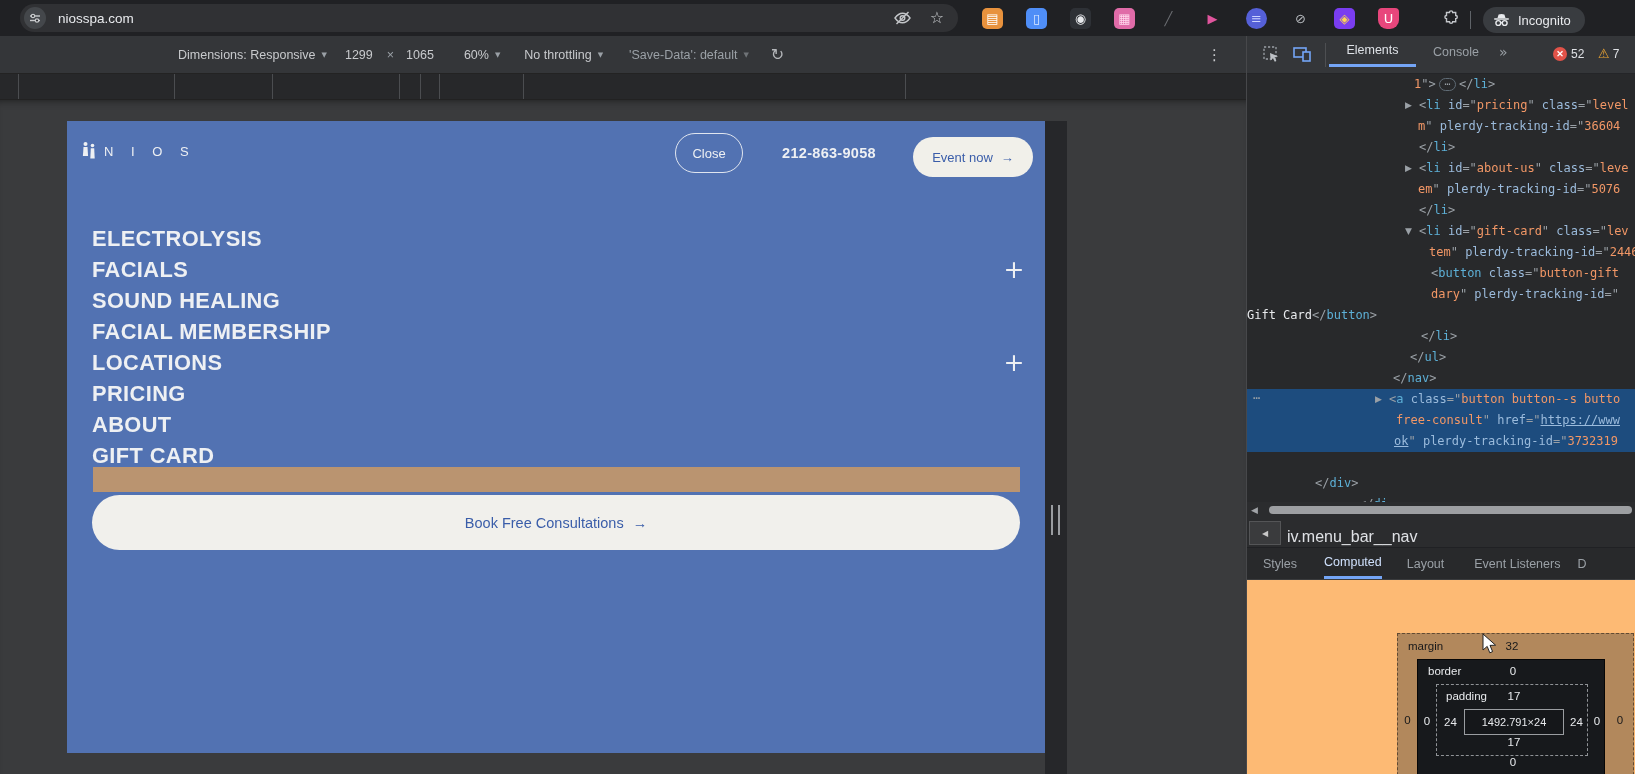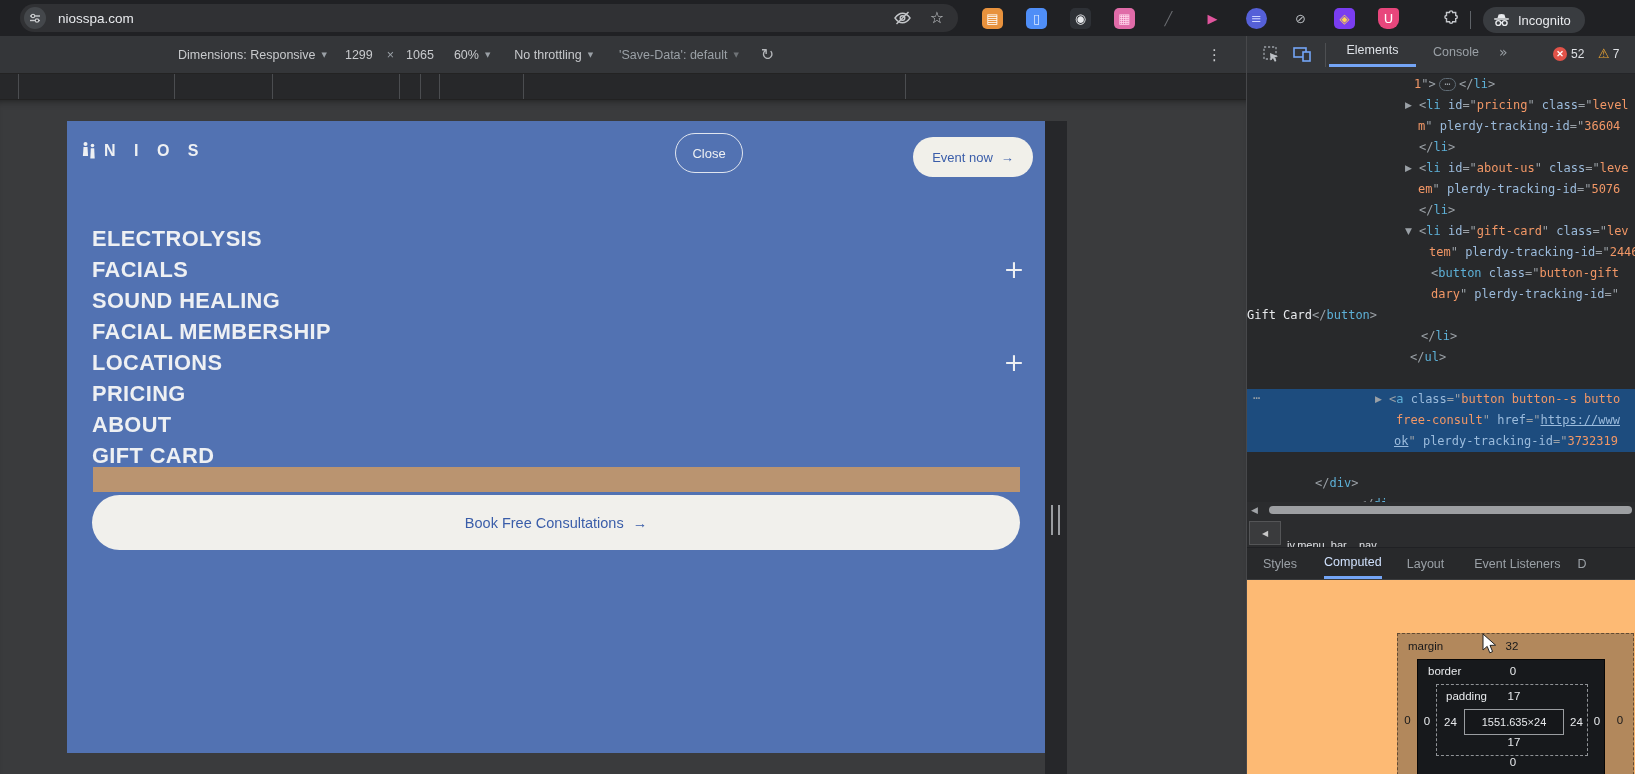--- a/index.html
+++ b/index.html
@@ -28,21 +28,21 @@
   .caret{font-size:7px;color:#9aa0a6;font-family:"DejaVu Sans",sans-serif}
   #rotate-ic{font-family:"DejaVu Sans",sans-serif;font-size:16px;color:#b4b7ba}
   #emu-menu{position:absolute;right:24px;top:0;height:38px;display:flex;align-items:center;color:#c8cacd;font-size:15px;font-family:"DejaVu Sans",sans-serif;cursor:pointer}
   #ruler{height:26px;background:#27282a;position:relative;border-bottom:1px solid #222}
   .tick{position:absolute;top:0;width:1px;height:100%;background:#4b4d50}
   #stage{flex:1;position:relative;background:#3a3b3d;box-shadow:inset 0 7px 9px -7px rgba(0,0,0,.55)}
 
   
   #viewport{position:absolute;left:67px;top:21px;width:978px;height:632px;background:#5272b2;overflow:hidden}
   #page-logo{position:absolute;left:14px;top:20px;display:flex;align-items:center;gap:7px}
-  #logo-text{color:#eef0f3;font-size:16px;letter-spacing:7px;font-weight:700}
+  #logo-text{color:#eef0f3;font-size:13px;letter-spacing:7px;font-weight:400}
   #close-btn{position:absolute;left:608px;top:12px;width:68px;height:40px;border:1.5px solid rgba(240,242,245,.9);border-radius:20px;color:#eef0f3;font-size:13px;display:flex;align-items:center;justify-content:center}
   #phone{position:absolute;left:698px;top:12px;width:128px;height:40px;display:flex;align-items:center;justify-content:center;color:#eef0f3;font-weight:700;font-size:14.5px;letter-spacing:.3px}
   #booknow-btn{position:absolute;left:846px;top:16px;width:120px;height:40px;background:#f1f0ea;border-radius:20px;color:#3a5da9;font-size:13px;display:flex;align-items:center;justify-content:center;gap:8px}
   #menu-list{position:absolute;left:25px;top:102px}
   .menu-item{height:31px;line-height:31px;font-weight:700;font-size:22.5px;color:#eef0f3;letter-spacing:.4px;transform:scaleX(.97);transform-origin:0 50%;white-space:nowrap}
   .plus-ic{position:absolute;left:934px;width:26px;text-align:center;color:#eef0f3;font-size:25px;font-weight:400;font-family:"DejaVu Sans",sans-serif;line-height:31px}
   #margin-overlay{position:absolute;left:26px;top:346px;width:927px;height:25px;background:#ba9470}
   #cta-btn{position:absolute;left:25px;top:374px;width:928px;height:55px;background:#f1f0ec;border-radius:28px;display:flex;align-items:center;justify-content:center;gap:9px;color:#3a5da9;font-size:14.5px}
   #resize-strip{position:absolute;left:1045px;top:21px;bottom:0;width:22px;background:#26272a}
   #resize-handle{position:absolute;left:6px;top:384px;width:9px;height:30px;border-left:2px solid #9a9da1;border-right:2px solid #9a9da1}
@@ -73,21 +73,21 @@
   .cd{color:#9aa0a6;font-style:italic}
   .cell{display:inline-block;border:1px solid #5f6b75;border-radius:8px;color:#9aa0a6;font-size:9px;line-height:11px;padding:0 5px;margin:0 3px;vertical-align:1px}
   .cbadge{display:inline-block;background:#24272a;border:1px solid #4a4d51;border-radius:8px;color:#cdd1d6;font-size:10.5px;line-height:14px;padding:0 7px;margin-right:2px;vertical-align:1px}
 
   #dt-hscroll{height:16px;background:#2b2c2e;position:relative;flex:none}
   #hs-arrow{position:absolute;left:4px;top:3px;color:#a0a3a7;font-size:9px;font-family:"DejaVu Sans",sans-serif}
   #hs-thumb{position:absolute;left:22px;right:3px;top:4px;height:8px;background:#9d9fa2;border-radius:4px}
 
   #dt-crumbs{height:30px;background:#2b2c2e;position:relative;flex:none;border-bottom:1px solid #202124;overflow:hidden}
   #crumb-nav{position:absolute;left:2px;top:3px;width:32px;height:24px;background:#3a3b3d;border:1px solid #545557;display:flex;align-items:center;justify-content:center;color:#c8c8c8;font-size:8px;font-family:"DejaVu Sans",sans-serif}
-  #crumb-1{position:absolute;left:40px;top:12px;height:30px;line-height:30px;color:#dfe1e5;font-size:11px;white-space:nowrap}
+  #crumb-1{position:absolute;left:40px;top:4px;height:30px;line-height:30px;color:#dfe1e5;font-size:16px;white-space:nowrap}
   #crumb-2{position:absolute;left:157px;top:0;right:0;height:30px;line-height:30px;background:#1a5fc0;color:#e3efff;font-size:12px;padding-left:9px;white-space:nowrap;overflow:hidden}
 
   #dt-tabs{height:32px;background:#28292b;border-bottom:1px solid #3a3b3d;display:flex;align-items:stretch;padding-left:16px;flex:none}
   .side-tab{display:flex;align-items:center;font-size:12.5px;color:#9aa0a6;white-space:nowrap}
   .side-tab.active{color:#cfe0fc;border-bottom:3px solid #74a5f6}
 
   #dt-computed{flex:1;position:relative;overflow:hidden;background:#fdba74}
   #bm-margin{position:absolute;left:150px;top:53px;width:237px;height:172px;background:#b2885c;border:1px dashed rgba(0,0,0,.45);font-size:11.5px;color:#17181a}
   .bm-label{position:absolute;color:#e8eaed}
   #bm-margin>.bm-label.inbox{color:#17181a}
@@ -158,21 +158,21 @@
     <div id="emulation">
 
       <div id="device-toolbar">
         <span class="dt-item" style="margin-left:178px">
           <span>Dimensions: Responsive</span>
             <span class="caret">▼</span>
         </span>
         <span class="dt-item" style="margin-left:18px">1299</span>
         <span class="dt-item" style="margin-left:14px;color:#9aa0a6">×</span>
         <span class="dt-item" style="margin-left:12px">1065</span>
-        <span class="dt-item" style="margin-left:20px">
+        <span class="dt-item" style="margin-left:30px">
           <span>60%</span>
             <span class="caret">▼</span>
         </span>
         <span class="dt-item" style="margin-left:24px">
           <span>No throttling</span>
             <span class="caret">▼</span>
         </span>
         <span class="dt-item" style="margin-left:26px;color:#9aa0a6">
           <span>'Save-Data': default</span>
             <span class="caret" style="color:#6f7377">▼</span>
@@ -199,20 +199,21 @@
           <div id="page-logo">
             <svg width="16" height="20" viewBox="0 0 16 20">
               <circle cx="4.5" cy="3" r="2" fill="#eef0f3"></circle>
               <path d="M2.5 6 h4 l0.6 9 h-5.2 z" fill="#eef0f3"></path>
               <circle cx="11.5" cy="4.5" r="1.8" fill="#eef0f3"></circle>
               <path d="M9.8 7.2 h3.4 l0.5 10.3 h-4.4 z" fill="#eef0f3"></path>
             </svg>
             <span id="logo-text">N I O S</span>
           </div>
           <div id="close-btn">Close</div>
+          <div id="phone">212-863-9058</div>
           <div id="booknow-btn">
             <span>Event now</span>
             <span>→</span>
           </div>
           <div id="menu-list">
               <div class="menu-item">ELECTROLYSIS</div>
               <div class="menu-item">FACIALS</div>
               <div class="menu-item">SOUND HEALING</div>
               <div class="menu-item">FACIAL MEMBERSHIP</div>
               <div class="menu-item">LOCATIONS</div>
@@ -270,20 +271,21 @@
           <div class="code-line" style="top: 84px;"><span class="arr" style="left: 158px;">▶</span><span class="lntxt" style="padding-left: 172px;"><span class="cp">&lt;</span><span class="ct">li</span><span class="ca"> id</span><span class="cp">="</span><span class="cv">about-us</span><span class="cp">"</span><span class="ca"> class</span><span class="cp">="</span><span class="cv">leve</span></span></div>
           <div class="code-line" style="top: 105px;"><span class="lntxt" style="padding-left: 171px;"><span class="cv">em</span><span class="cp">"</span><span class="ca"> plerdy-tracking-id</span><span class="cp">="</span><span class="cv">5076</span></span></div>
           <div class="code-line" style="top: 126px;"><span class="lntxt" style="padding-left: 172px;"><span class="cp">&lt;/</span><span class="ct">li</span><span class="cp">&gt;</span></span></div>
           <div class="code-line" style="top: 147px;"><span class="arr" style="left: 158px;">▼</span><span class="lntxt" style="padding-left: 172px;"><span class="cp">&lt;</span><span class="ct">li</span><span class="ca"> id</span><span class="cp">="</span><span class="cv">gift-card</span><span class="cp">"</span><span class="ca"> class</span><span class="cp">="</span><span class="cv">lev</span></span></div>
           <div class="code-line" style="top: 168px;"><span class="lntxt" style="padding-left: 182px;"><span class="cv">tem</span><span class="cp">"</span><span class="ca"> plerdy-tracking-id</span><span class="cp">="</span><span class="cv">2446</span></span></div>
           <div class="code-line" style="top: 189px;"><span class="lntxt" style="padding-left: 184px;"><span class="cp">&lt;</span><span class="ct">button</span><span class="ca"> class</span><span class="cp">="</span><span class="cv">button-gift</span></span></div>
           <div class="code-line" style="top: 210px;"><span class="lntxt" style="padding-left: 184px;"><span class="cv">dary</span><span class="cp">"</span><span class="ca"> plerdy-tracking-id</span><span class="cp">="</span></span></div>
           <div class="code-line" style="top: 231px;"><span class="lntxt" style=""><span class="cx">Gift Card</span><span class="cp">&lt;/</span><span class="ct">button</span><span class="cp">&gt;</span></span></div>
           <div class="code-line" style="top: 252px;"><span class="lntxt" style="padding-left: 174px;"><span class="cp">&lt;/</span><span class="ct">li</span><span class="cp">&gt;</span></span></div>
           <div class="code-line" style="top: 273px;"><span class="lntxt" style="padding-left: 163px;"><span class="cp">&lt;/</span><span class="ct">ul</span><span class="cp">&gt;</span></span></div>
+          <div class="code-line" style="top: 294px;"><span class="lntxt" style="padding-left: 146px;"><span class="cp">&lt;/</span><span class="ct">nav</span><span class="cp">&gt;</span></span></div>
           <div class="code-line sel" style="top: 315px;"><span class="seldots">…</span><span class="arr" style="left: 128px;">▶</span><span class="lntxt" style="padding-left: 142px;"><span class="cp">&lt;</span><span class="ct">a</span><span class="ca"> class</span><span class="cp">="</span><span class="cv">button button--s butto</span></span></div>
           <div class="code-line sel" style="top: 336px;"><span class="lntxt" style="padding-left: 149px;"><span class="cv">free-consult</span><span class="cp">"</span><span class="ca"> href</span><span class="cp">="</span><span class="clk">https://www</span></span></div>
           <div class="code-line sel" style="top: 357px;"><span class="lntxt" style="padding-left: 147px;"><span class="clk">ok</span><span class="cp">"</span><span class="ca"> plerdy-tracking-id</span><span class="cp">="</span><span class="cv">3732319</span></span></div>
           <div class="code-line" style="top: 399px;"><span class="lntxt" style="padding-left: 68px;"><span class="cp">&lt;/</span><span class="ct">div</span><span class="cp">&gt;</span></span></div>
           <div class="code-line" style="top: 420px;"><span class="lntxt" style="padding-left: 112px;"><span class="cp">&lt;/</span><span class="ct">di</span></span></div>
         </div>
 
       <div id="dt-hscroll">
         <span id="hs-arrow">◀</span>
         <div id="hs-thumb"></div>
@@ -315,21 +317,21 @@
             <span class="bm-val" style="left:0;top:48px;width:18px;height:26px;line-height:26px">0</span>
             <span class="bm-val" style="left:170px;top:48px;width:18px;height:26px;line-height:26px">0</span>
             <span class="bm-val" style="left:65px;top:96px;width:60px">0</span>
 
             <div id="bm-padding">
               <span class="bm-label" style="left:9px;top:5px">padding</span>
               <span class="bm-val" style="left:47px;top:5px;width:60px">17</span>
               <span class="bm-val" style="left:0;top:24px;width:27px;height:26px;line-height:26px">24</span>
               <span class="bm-val" style="left:127px;top:24px;width:25px;height:26px;line-height:26px">24</span>
               <span class="bm-val" style="left:47px;top:51px;width:60px">17</span>
-              <div id="bm-content">1551.635×24</div>
+              <div id="bm-content">1492.791×24</div>
             </div>
           </div>
         </div>
       </div>
     </div>
   </div>
 
   <svg id="cursor-arrow" width="16" height="22" viewBox="0 0 16 22">
     <path d="M1 1 L1 17 L5.2 13.4 L7.8 19.8 L10.6 18.6 L8 12.4 L13.6 12.2 Z" fill="#ffffff" stroke="#222" stroke-width="1"></path>
   </svg>

